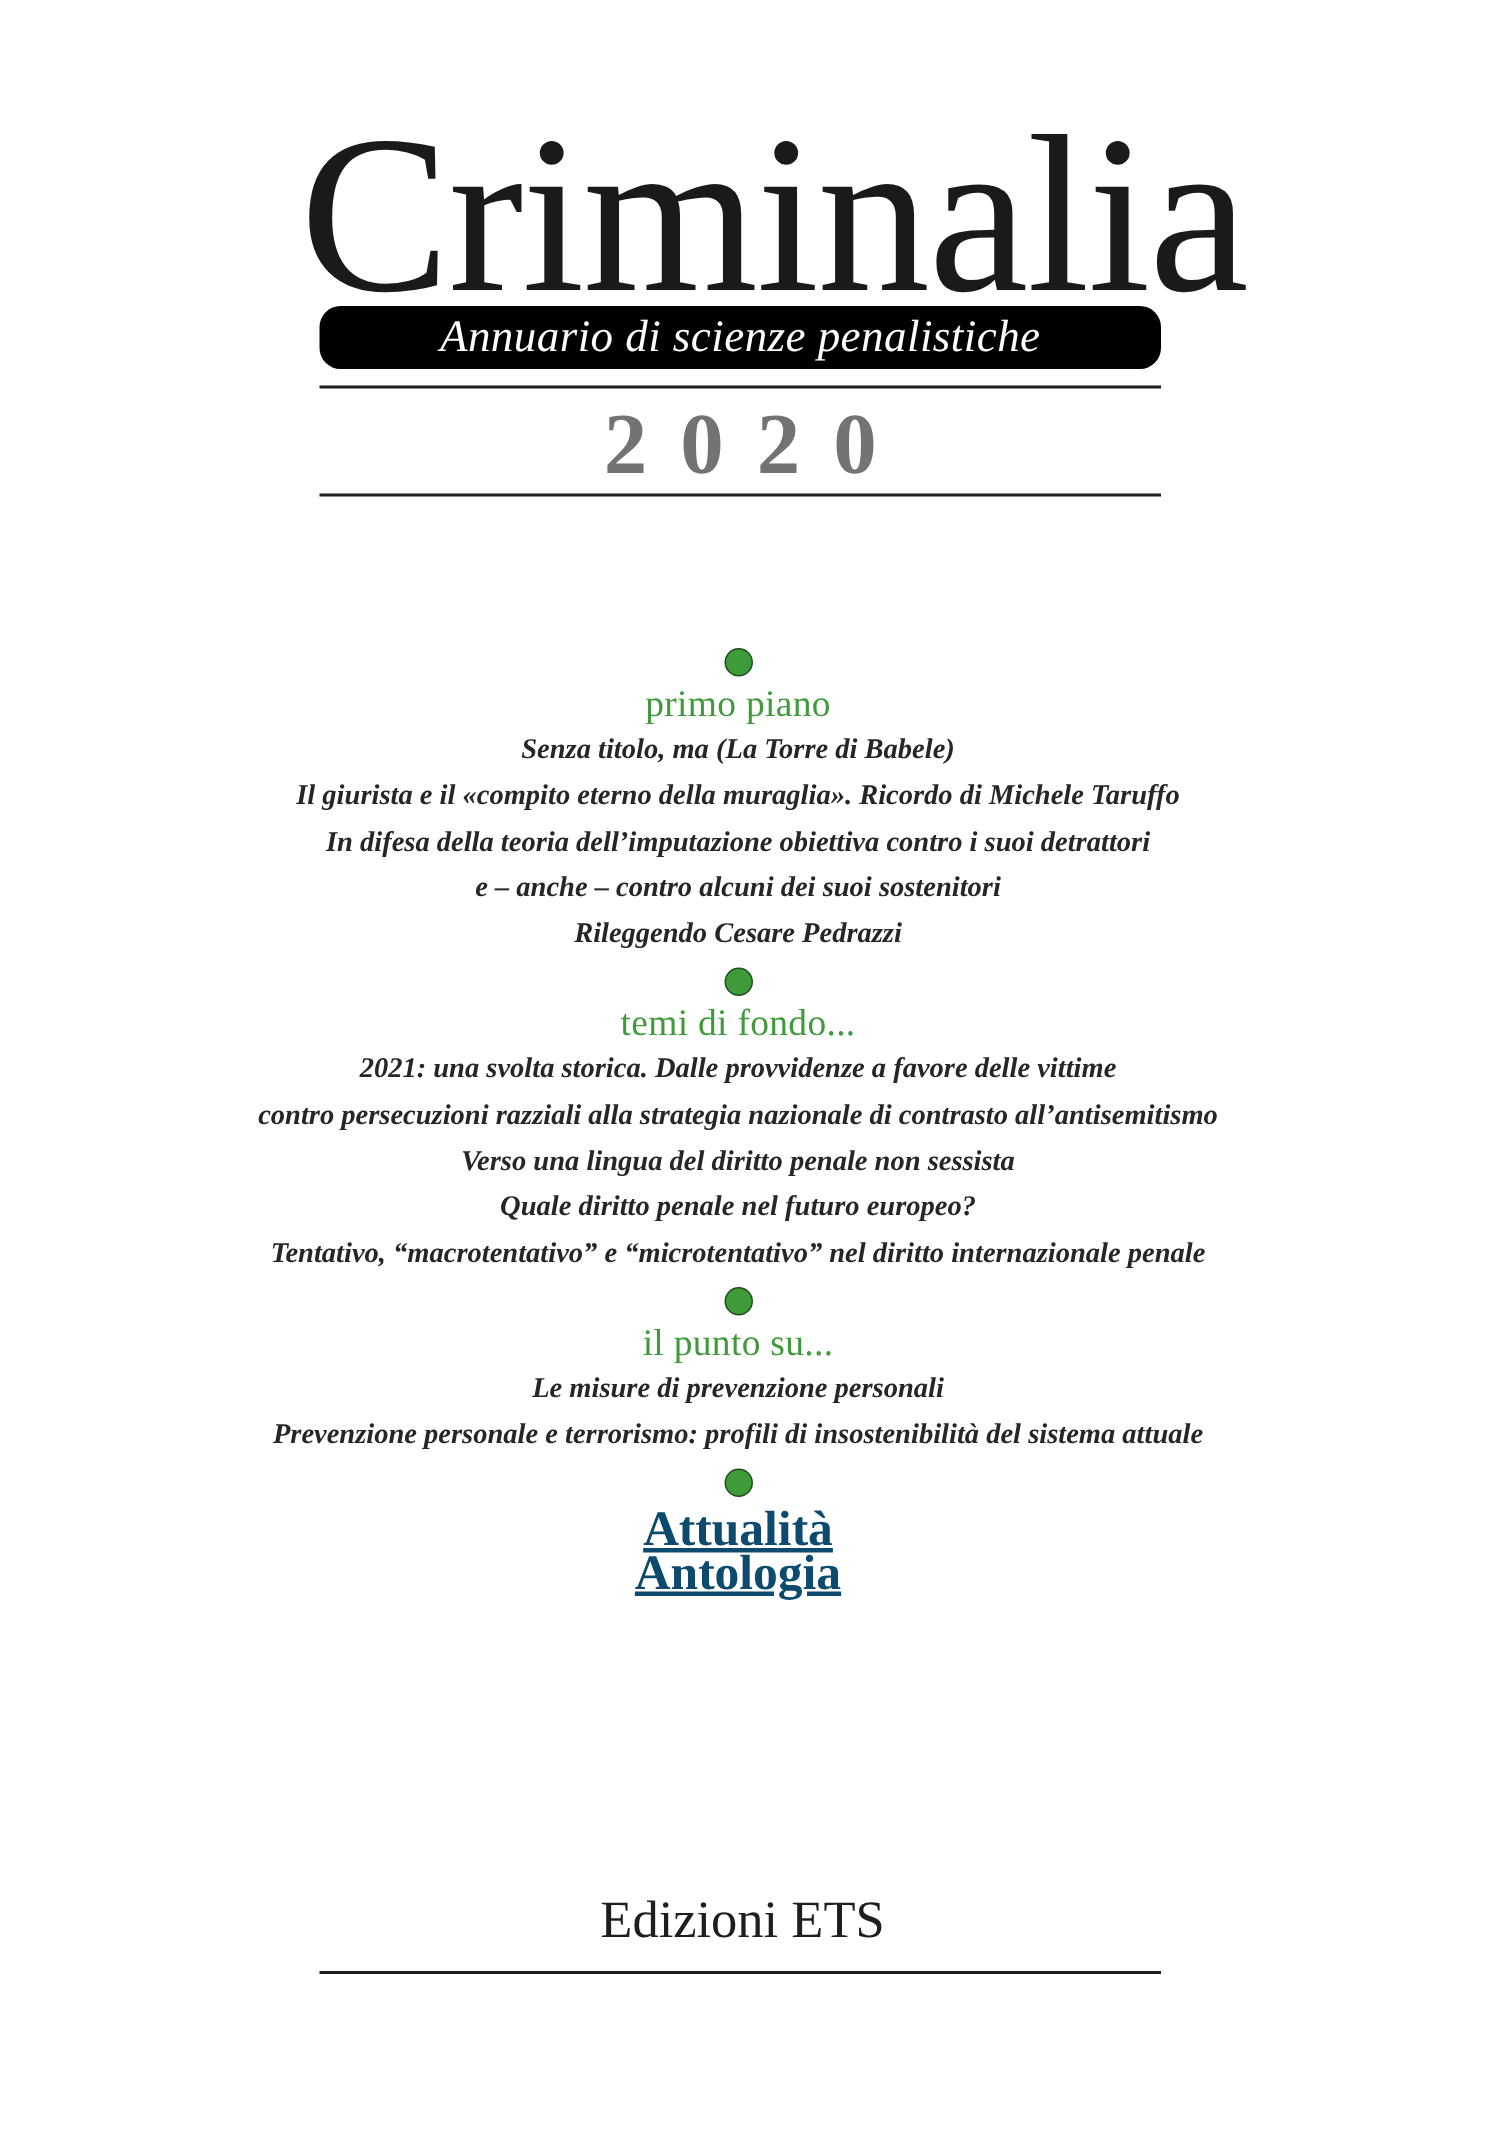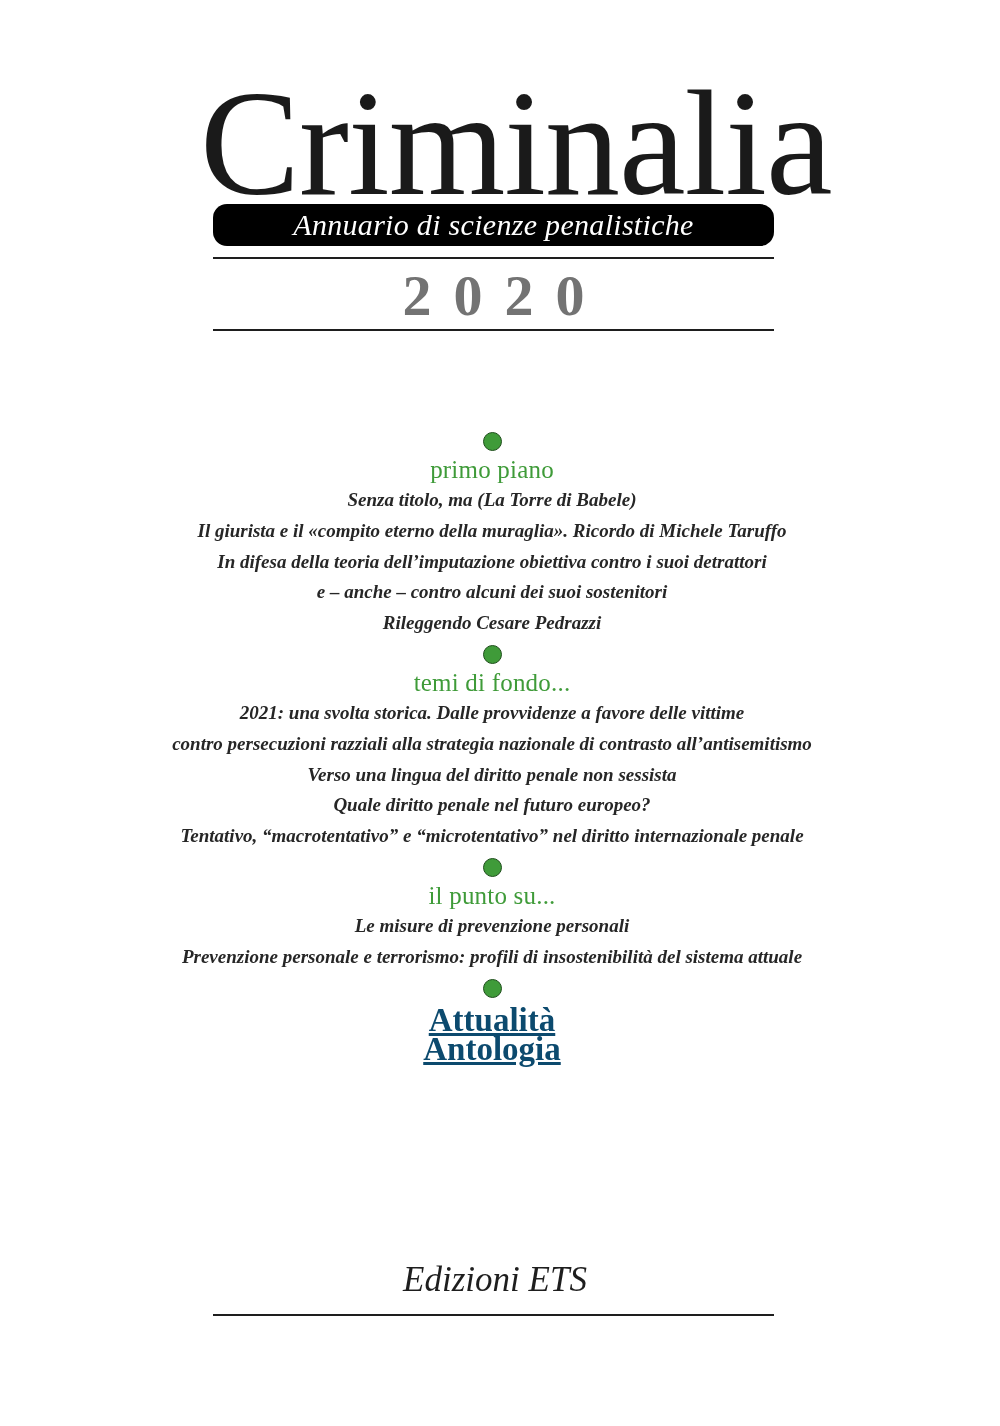--- a/index.html
+++ b/index.html
@@ -115,21 +115,20 @@
     }
     .publisher {
       position: absolute;
       left: 200px;
       top: 1258px;
       width: 590px;
       text-align: center;
       font-size: 35px;
       line-height: 44px;
       color: #1e1e1e;
-      font-style: italic;
     }
   </style>
 </head>
 <body>
 
 <div>
 
   <div class="masthead-title">Criminalia</div>
 
   <div class="subtitle-band">

